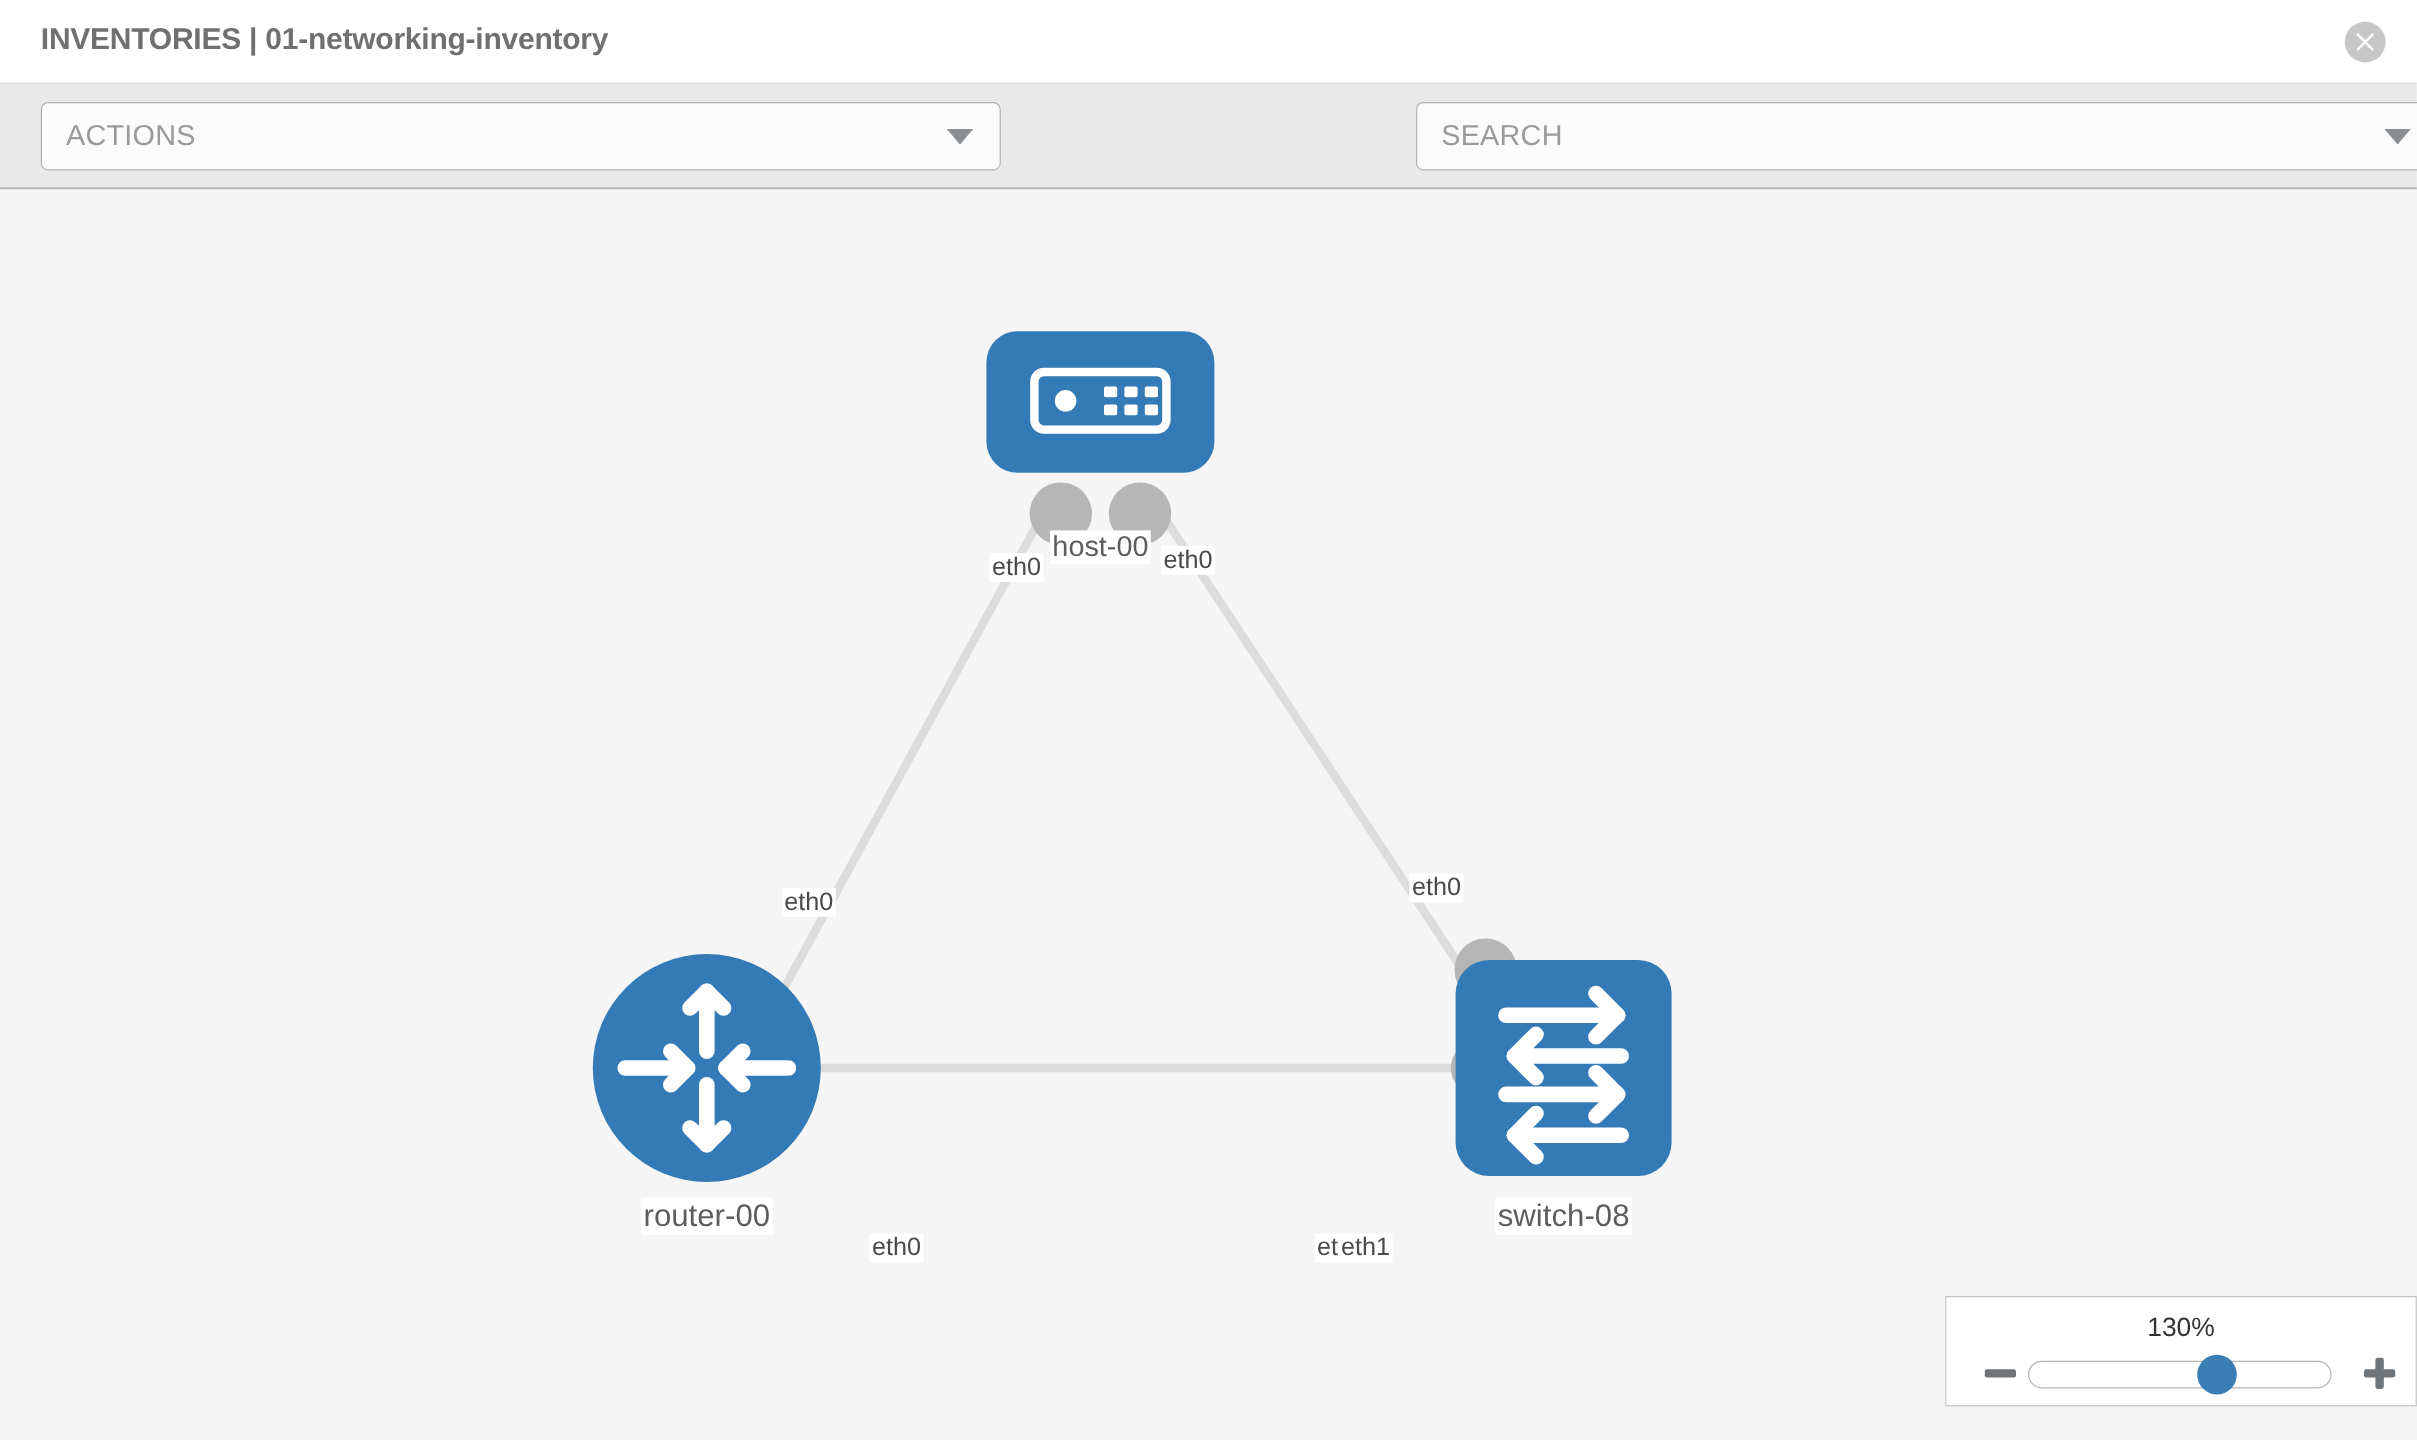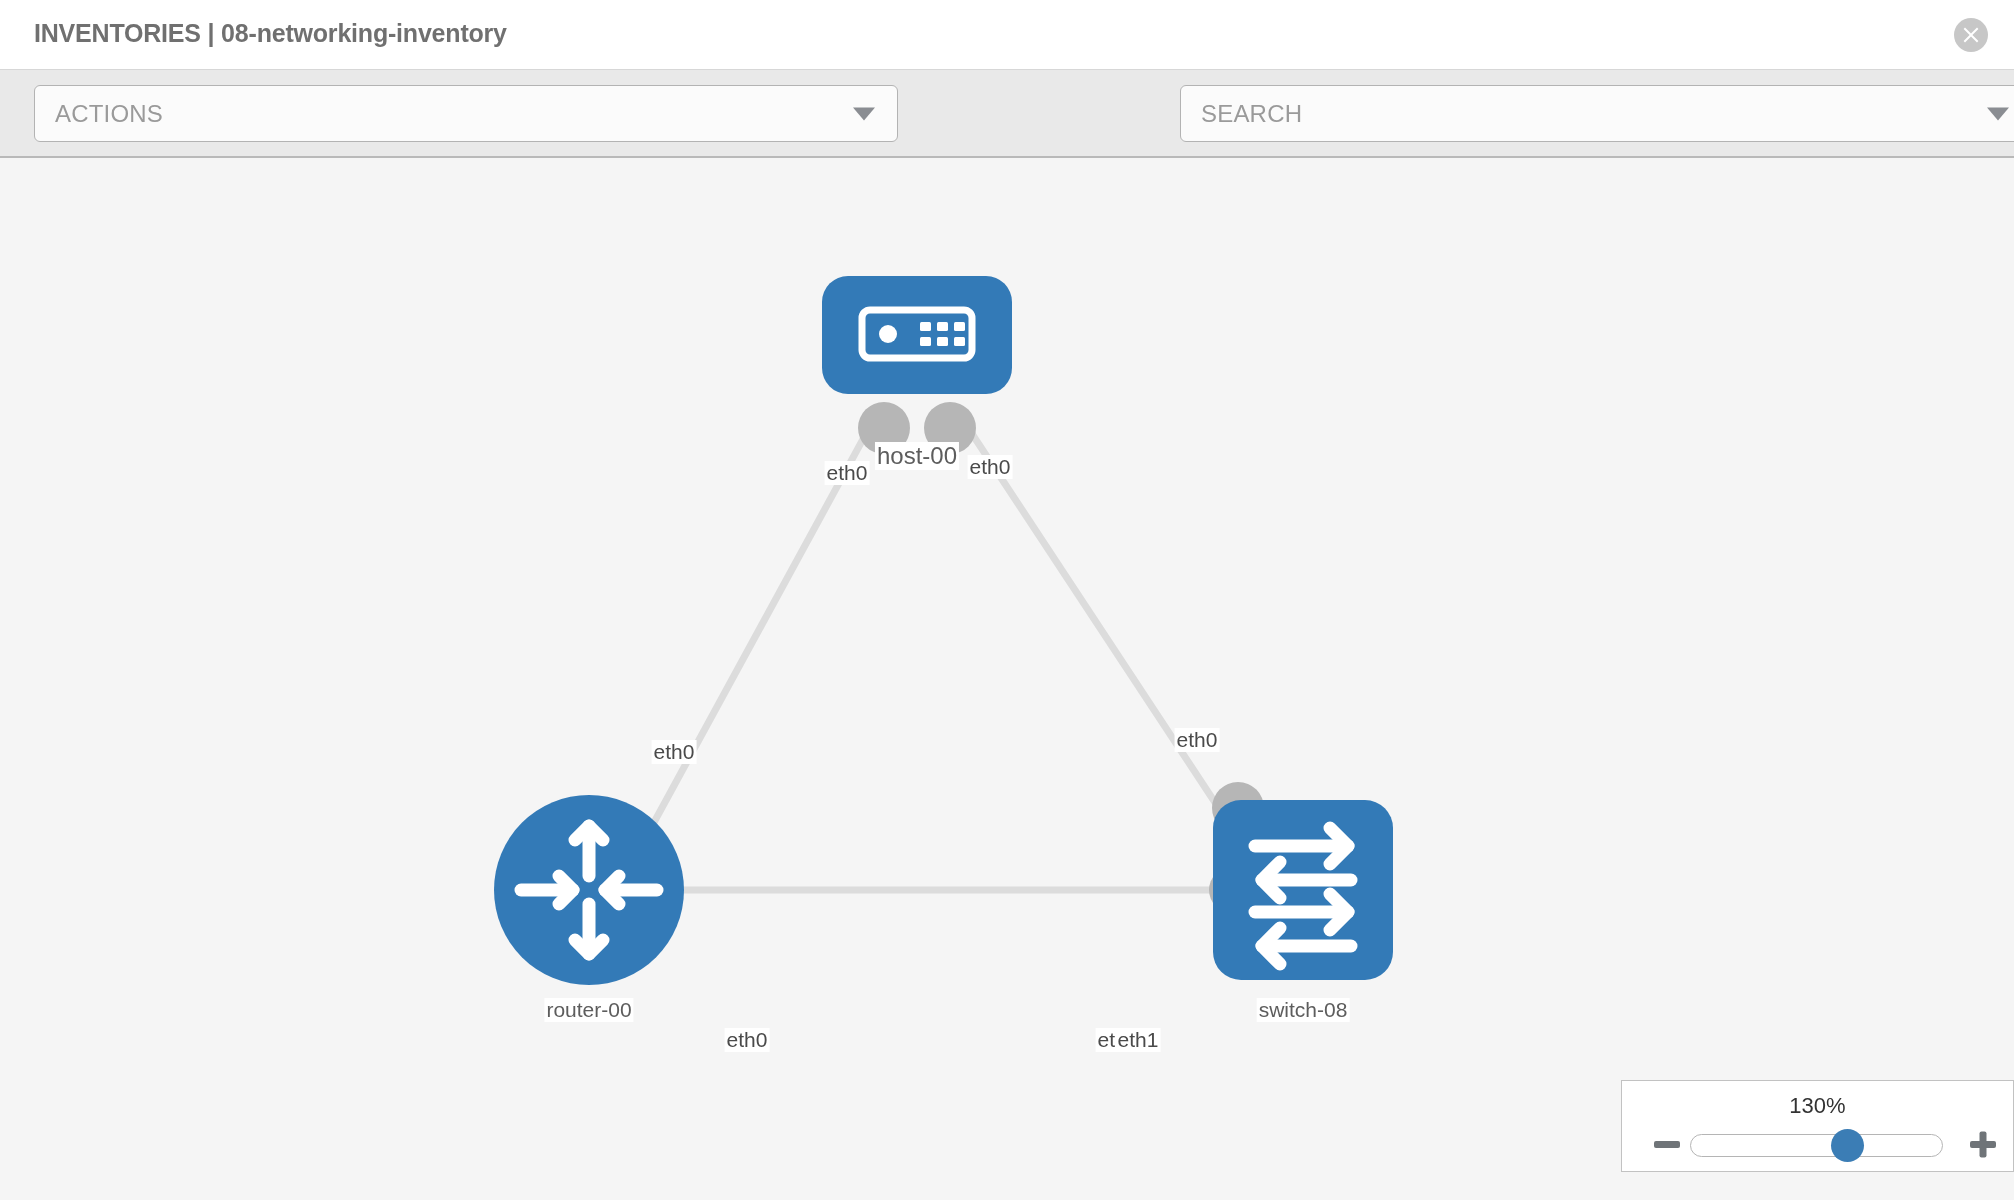--- a/index.html
+++ b/index.html
@@ -61,21 +61,21 @@
     position: absolute;
     background: #fbfbfb;
     border: 1px solid #b3b3b3;
     border-radius: 6px;
     box-sizing: border-box;
     cursor: pointer;
   }
   #actions-select {
     left: 34px;
     top: 15px;
-    width: 864px;
+    width: 800px;
     height: 57px;
   }
   #search-select {
     left: 1180px;
     top: 15px;
     width: 852px;
     height: 57px;
   }
   .field-label {
     position: absolute;
@@ -121,21 +121,21 @@
   }
   #graph-svg {
     position: absolute;
     left: 0; top: 0;
     width: 2014px;
     height: 1042px;
   }
 
   .node-label {
     position: absolute;
-    font-size: 21px;
+    font-size: 26px;
     color: #5d5d5d;
     background: #ffffff;
     white-space: nowrap;
     padding: 0 2px;
     transform: translateX(-50%);
     pointer-events: none;
   }
   .iface-label {
     position: absolute;
     font-size: 21px;
@@ -199,21 +199,21 @@
     margin-top: -17px;
     border-radius: 50%;
     background: #3b7db5;
     cursor: grab;
   }
 </style>
 </head>
 <body>
 
 <div id="app-header">
-  <div id="page-title">INVENTORIES | 08-networking-inventory</div>
+  <div id="page-title">INVENTORIES | 01-networking-inventory</div>
   <div id="close-button">
     <svg width="34" height="34" viewBox="0 0 34 34" aria-hidden="true">
       <path d="M11 9.6 L17 15.6 L23 9.6 L24.4 11 L18.4 17 L24.4 23 L23 24.4 L17 18.4 L11 24.4 L9.6 23 L15.6 17 L9.6 11 Z" fill="#ffffff"></path>
     </svg>
   </div>
 </div>
 
 <div id="toolbar">
 
   <div class="field-box" id="actions-select">

